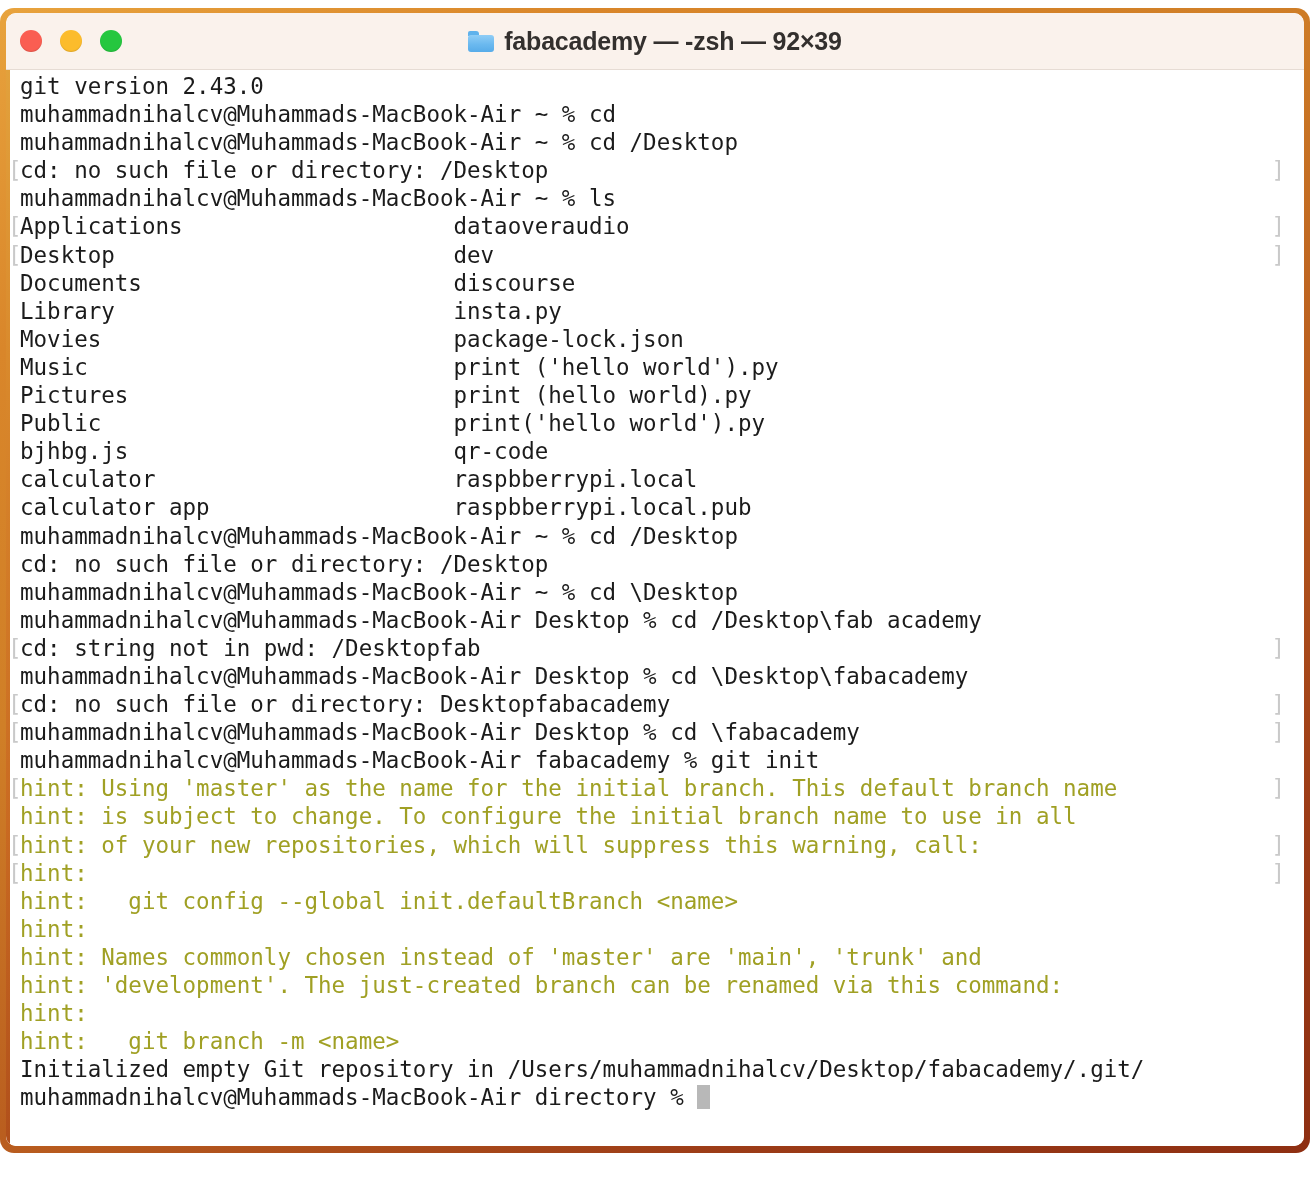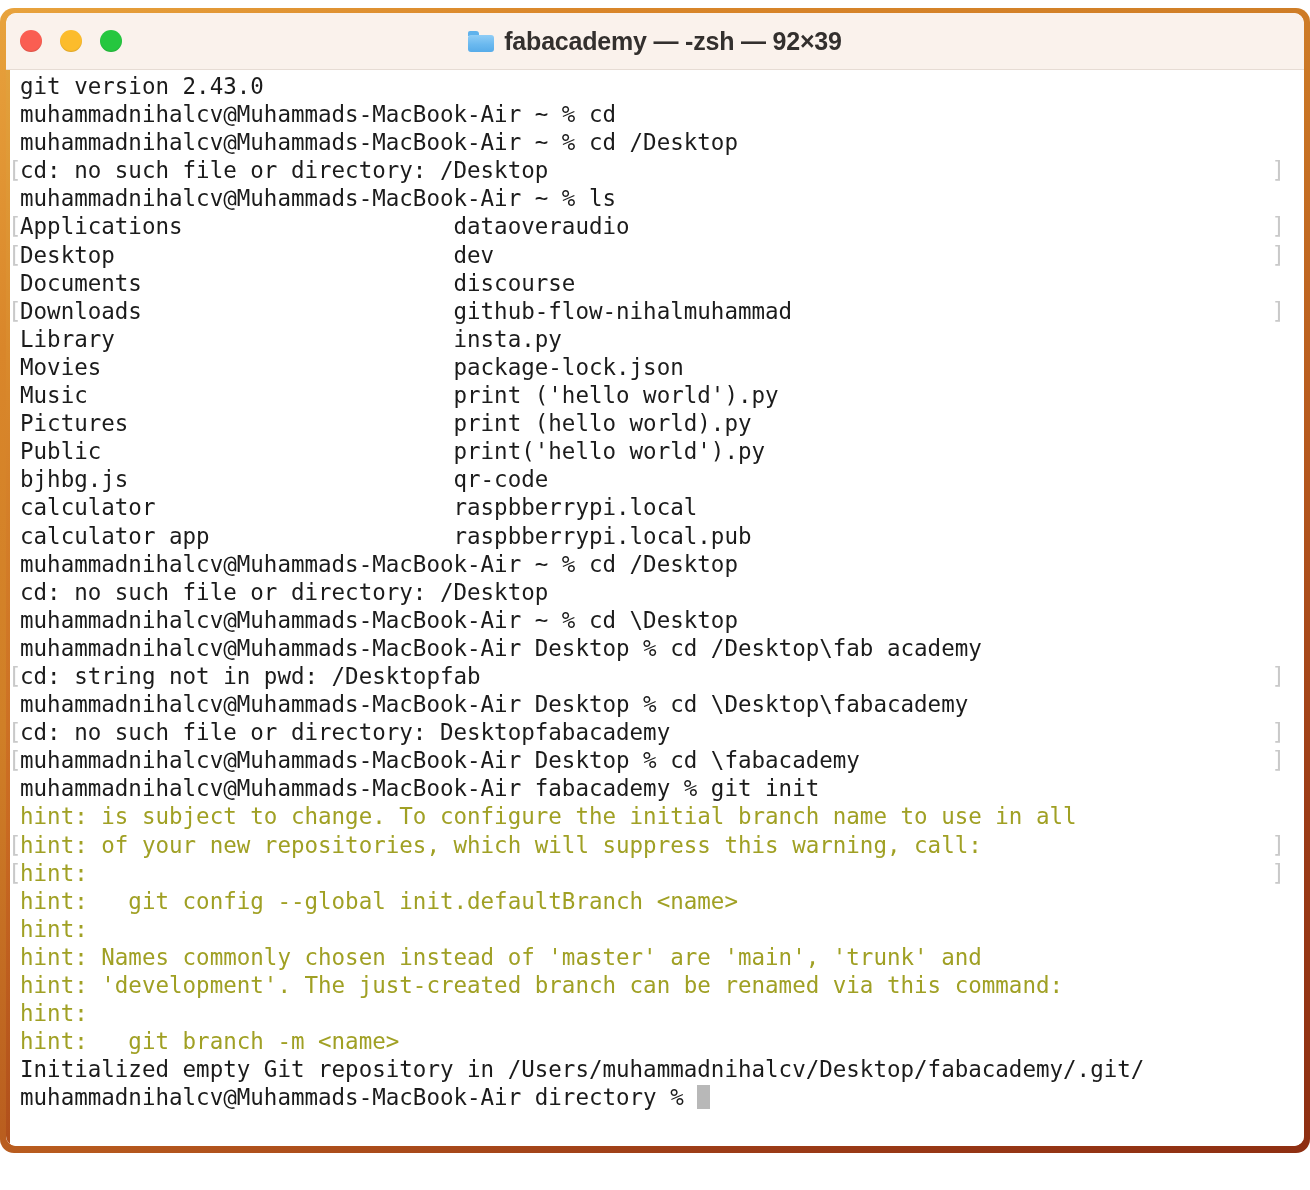--- a/index.html
+++ b/index.html
@@ -204,38 +204,38 @@
       <div id="left-stripe"></div>
       <div id="screen">
           <div class="line">git version 2.43.0</div>
           <div class="line">muhammadnihalcv@Muhammads-MacBook-Air ~ % cd</div>
           <div class="line">muhammadnihalcv@Muhammads-MacBook-Air ~ % cd /Desktop</div>
           <div class="line mark-left mark-right">cd: no such file or directory: /Desktop</div>
           <div class="line">muhammadnihalcv@Muhammads-MacBook-Air ~ % ls</div>
           <div class="line mark-left mark-right">Applications                    dataoveraudio</div>
           <div class="line mark-left mark-right">Desktop                         dev</div>
           <div class="line">Documents                       discourse</div>
-          <div class="line mark-left mark-right">Downloads                       github-flow-nihalmuhammad</div>
           <div class="line">Library                         insta.py</div>
           <div class="line">Movies                          package-lock.json</div>
           <div class="line">Music                           print ('hello world').py</div>
           <div class="line">Pictures                        print (hello world).py</div>
           <div class="line">Public                          print('hello world').py</div>
           <div class="line">bjhbg.js                        qr-code</div>
           <div class="line">calculator                      raspbberrypi.local</div>
           <div class="line">calculator app                  raspbberrypi.local.pub</div>
           <div class="line">muhammadnihalcv@Muhammads-MacBook-Air ~ % cd /Desktop</div>
           <div class="line">cd: no such file or directory: /Desktop</div>
           <div class="line">muhammadnihalcv@Muhammads-MacBook-Air ~ % cd \Desktop</div>
           <div class="line">muhammadnihalcv@Muhammads-MacBook-Air Desktop % cd /Desktop\fab academy</div>
           <div class="line mark-left mark-right">cd: string not in pwd: /Desktopfab</div>
           <div class="line">muhammadnihalcv@Muhammads-MacBook-Air Desktop % cd \Desktop\fabacademy</div>
           <div class="line mark-left mark-right">cd: no such file or directory: Desktopfabacademy</div>
           <div class="line mark-left mark-right">muhammadnihalcv@Muhammads-MacBook-Air Desktop % cd \fabacademy</div>
           <div class="line">muhammadnihalcv@Muhammads-MacBook-Air fabacademy % git init</div>
+          <div class="line hint mark-left mark-right">hint: Using 'master' as the name for the initial branch. This default branch name</div>
           <div class="line hint">hint: is subject to change. To configure the initial branch name to use in all</div>
           <div class="line hint mark-left mark-right">hint: of your new repositories, which will suppress this warning, call:</div>
           <div class="line hint mark-left mark-right">hint:</div>
           <div class="line hint">hint:   git config --global init.defaultBranch &lt;name&gt;</div>
           <div class="line hint">hint:</div>
           <div class="line hint">hint: Names commonly chosen instead of 'master' are 'main', 'trunk' and</div>
           <div class="line hint">hint: 'development'. The just-created branch can be renamed via this command:</div>
           <div class="line hint">hint:</div>
           <div class="line hint">hint:   git branch -m &lt;name&gt;</div>
           <div class="line">Initialized empty Git repository in /Users/muhammadnihalcv/Desktop/fabacademy/.git/</div>

